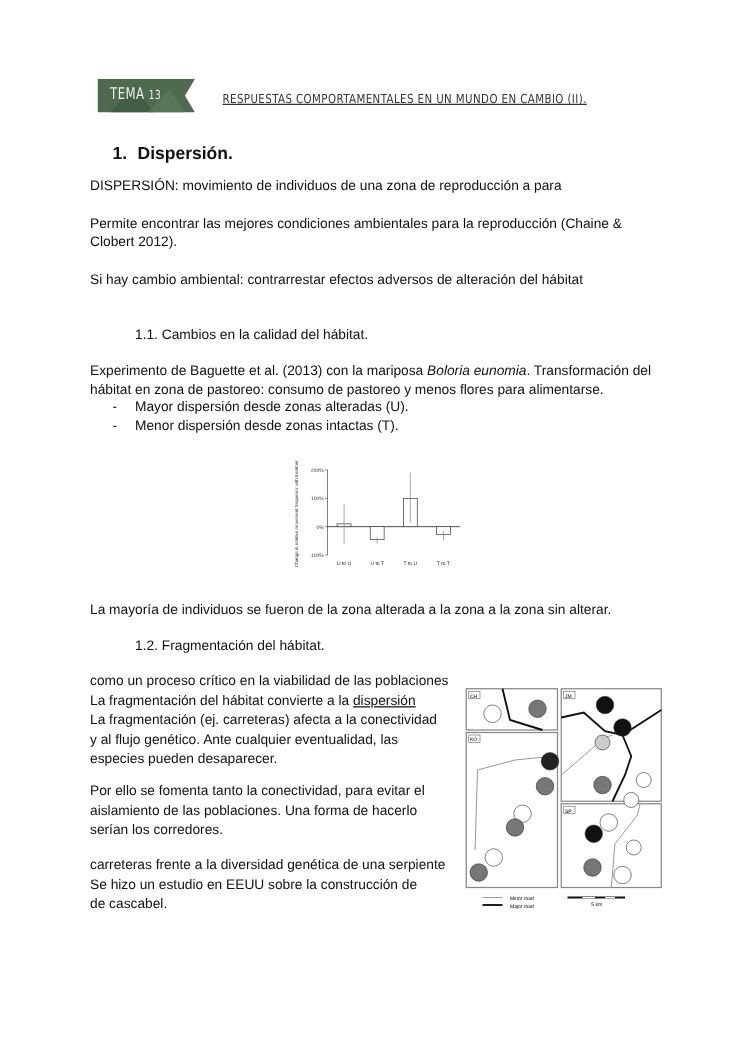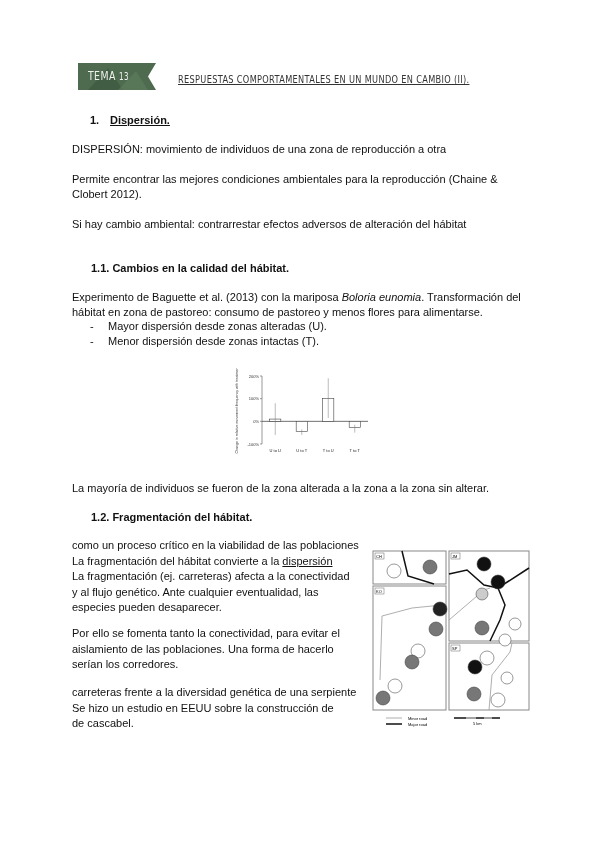--- a/index.html
+++ b/index.html
@@ -3,23 +3,23 @@
 <meta charset="utf-8">
 <style>
   html, body { margin:0; padding:0; background:#fff; }
   body { width:600px; height:848px; position:relative; overflow:hidden;
          font-family:"Liberation Sans", sans-serif; color:#111; font-size:11px; }
   .abs { position:absolute; }
   .banner { left:78px; top:63px; width:78px; height:14px; }
   .banner-text { position:absolute; left:10px; top:5px; color:#f0f2ee; font-family:"DejaVu Sans Condensed","DejaVu Sans", sans-serif; font-size:13px; letter-spacing:0.5px; transform:scaleX(0.8); transform-origin:left; }
   .banner-num { font-size:10px; }
   .header-title { left:178px; top:74px; font-size:10px; letter-spacing:0.4px; color:#333; text-decoration:underline; font-family:"DejaVu Sans", sans-serif; transform:scaleX(0.82); transform-origin:left; white-space:nowrap; }
-  .h1 { left:90px; top:114px; font-weight:bold; font-size:11px;text-decoration:underline; }
+  .h1 { left:90px; top:114px; font-weight:bold; font-size:14px; }
   .h1 .num { display:inline-block; width:20px; }
-  .h2 { left:91px; font-weight:bold; font-size:11px; }
+  .h2 { left:108px; font-weight:normal; font-size:11px; }
   .p { left:72px; line-height:15px; font-size:11px; white-space:nowrap; }
   .bullet { left:90px; font-size:11px; white-space:nowrap; }
   .bullet .dash { display:inline-block; width:18px; }
   .u { text-decoration:underline; }
   .chart { left:228px; top:368px; width:142px; height:90px; }
   .map { left:372px; top:550px; width:158px; height:178px; }
   .p2 { left:72px; line-height:15.5px; font-size:11px; white-space:nowrap; }
 </style>
 </head>
 <body>
@@ -32,21 +32,21 @@
   </svg>
   <span class="banner-text">
     <span>TEMA</span> <span class="banner-num">13</span>
   </span>
 </div>
 <div class="abs header-title">RESPUESTAS COMPORTAMENTALES EN UN MUNDO EN CAMBIO (II).</div>
 
 <div class="abs h1">
   <span class="num">1.</span><span>Dispersión.</span>
 </div>
-<div class="abs p" style="top:142px">DISPERSIÓN: movimiento de individuos de una zona de reproducción a otra</div>
+<div class="abs p" style="top:142px">DISPERSIÓN: movimiento de individuos de una zona de reproducción a para</div>
 <div class="abs p" style="top:172px">
   <div>Permite encontrar las mejores condiciones ambientales para la reproducción (Chaine &amp;</div>
   <div>Clobert 2012).</div>
 </div>
 <div class="abs p" style="top:217px">
   <div>Si hay cambio ambiental: contrarrestar efectos adversos de alteración del hábitat</div>
 </div>
 
 <div class="abs h2" style="top:262px">1.1. Cambios en la calidad del hábitat.</div>
 <div class="abs p" style="top:290px">

